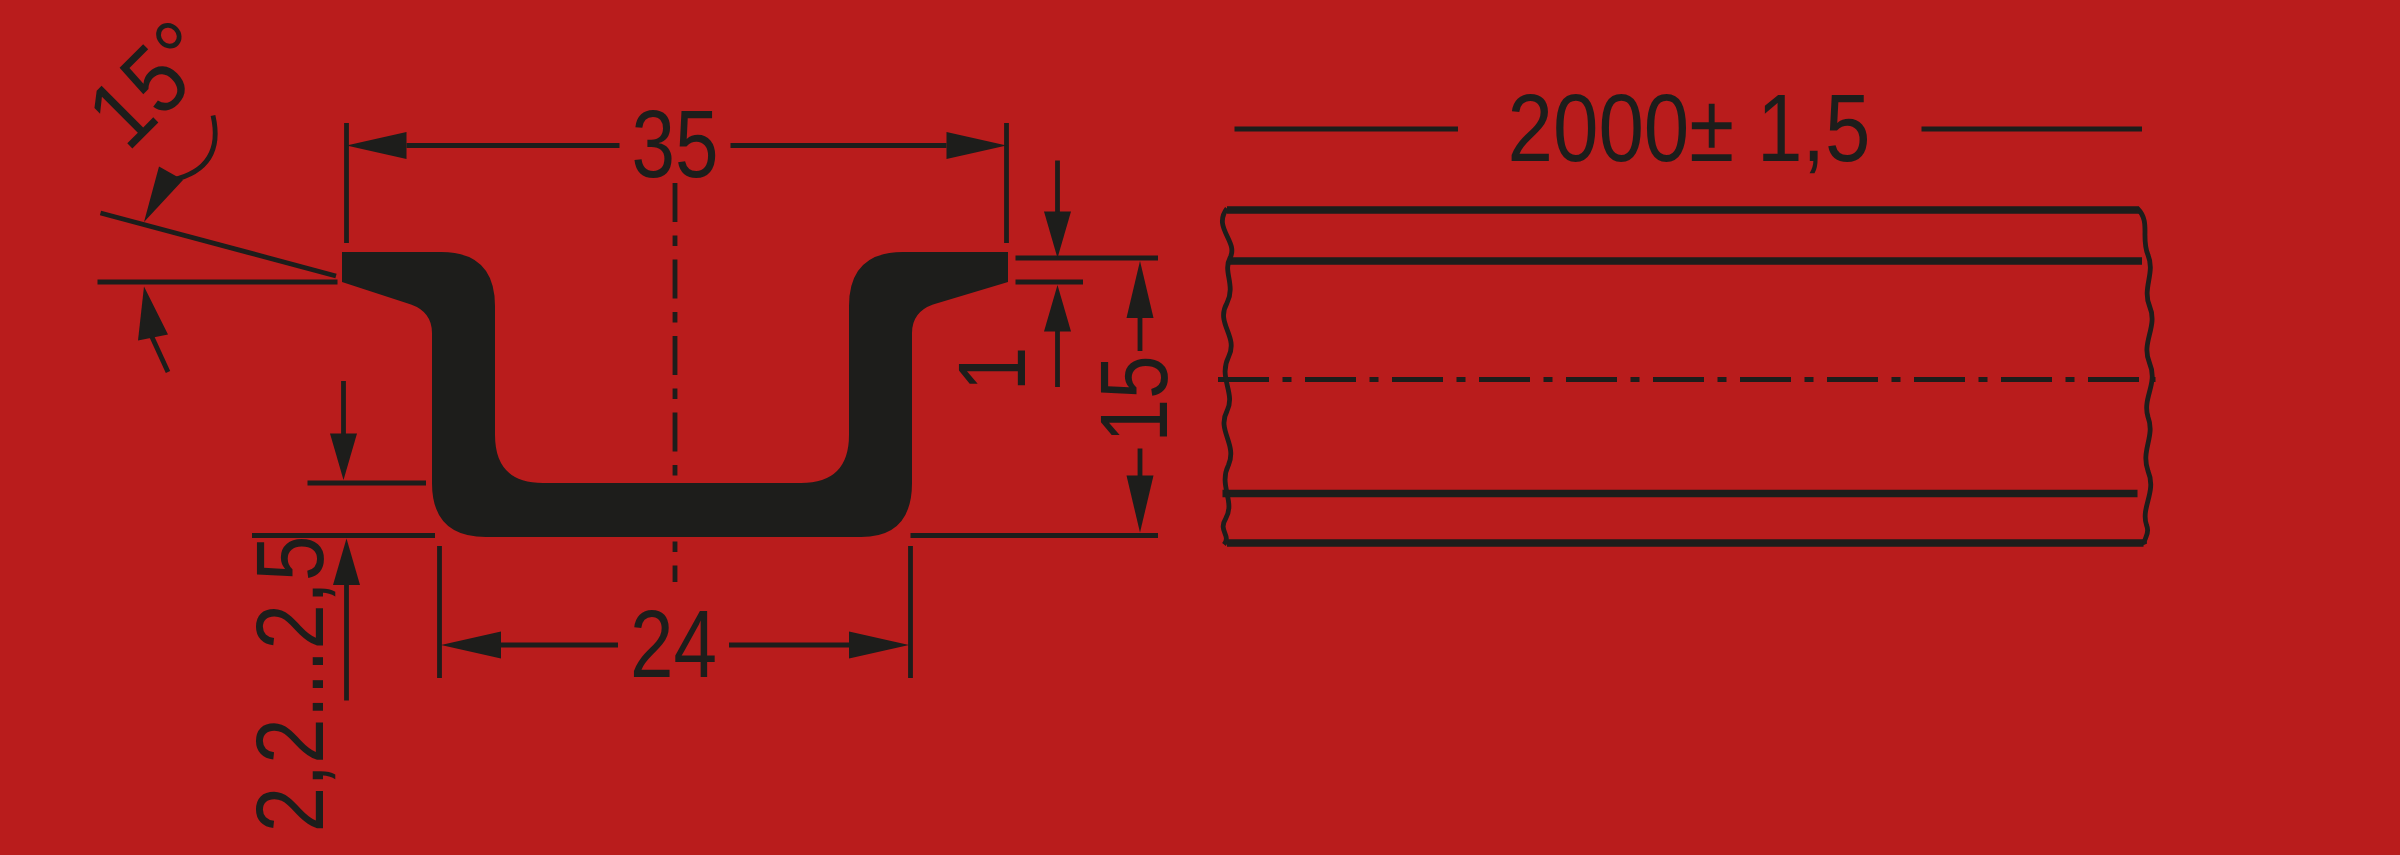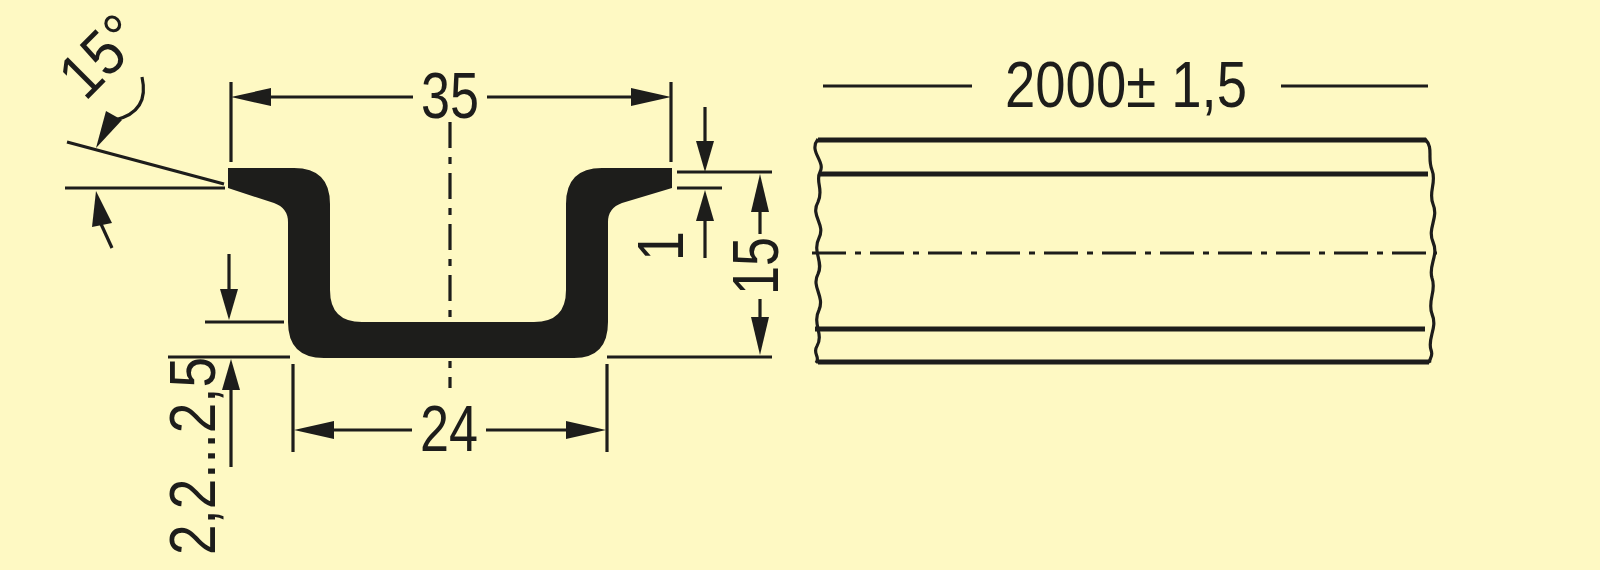--- a/index.html
+++ b/index.html
@@ -1,16 +1,16 @@
 <!DOCTYPE html>
 <html><head>
 <meta charset="utf-8">
 <style>
   html,body{margin:0;padding:0;background:#ffffff;}
-  .canvas{position:relative;width:1600px;height:570px;background:#fef9c3;overflow:hidden;}
+  .canvas{position:relative;width:1600px;height:570px;background:#b91c1c;overflow:hidden;}
   svg{display:block;}
   svg text{
     font-family:"Liberation Sans", sans-serif;
     font-size:64px;
     fill:#1d1d1b;
   }
   .ink-line{stroke:#1d1d1b;fill:none;stroke-width:3.2;}
   .ink-thick{stroke:#1d1d1b;fill:none;stroke-width:5;}
   .ink-fill{fill:#1d1d1b;stroke:none;}
 </style>

